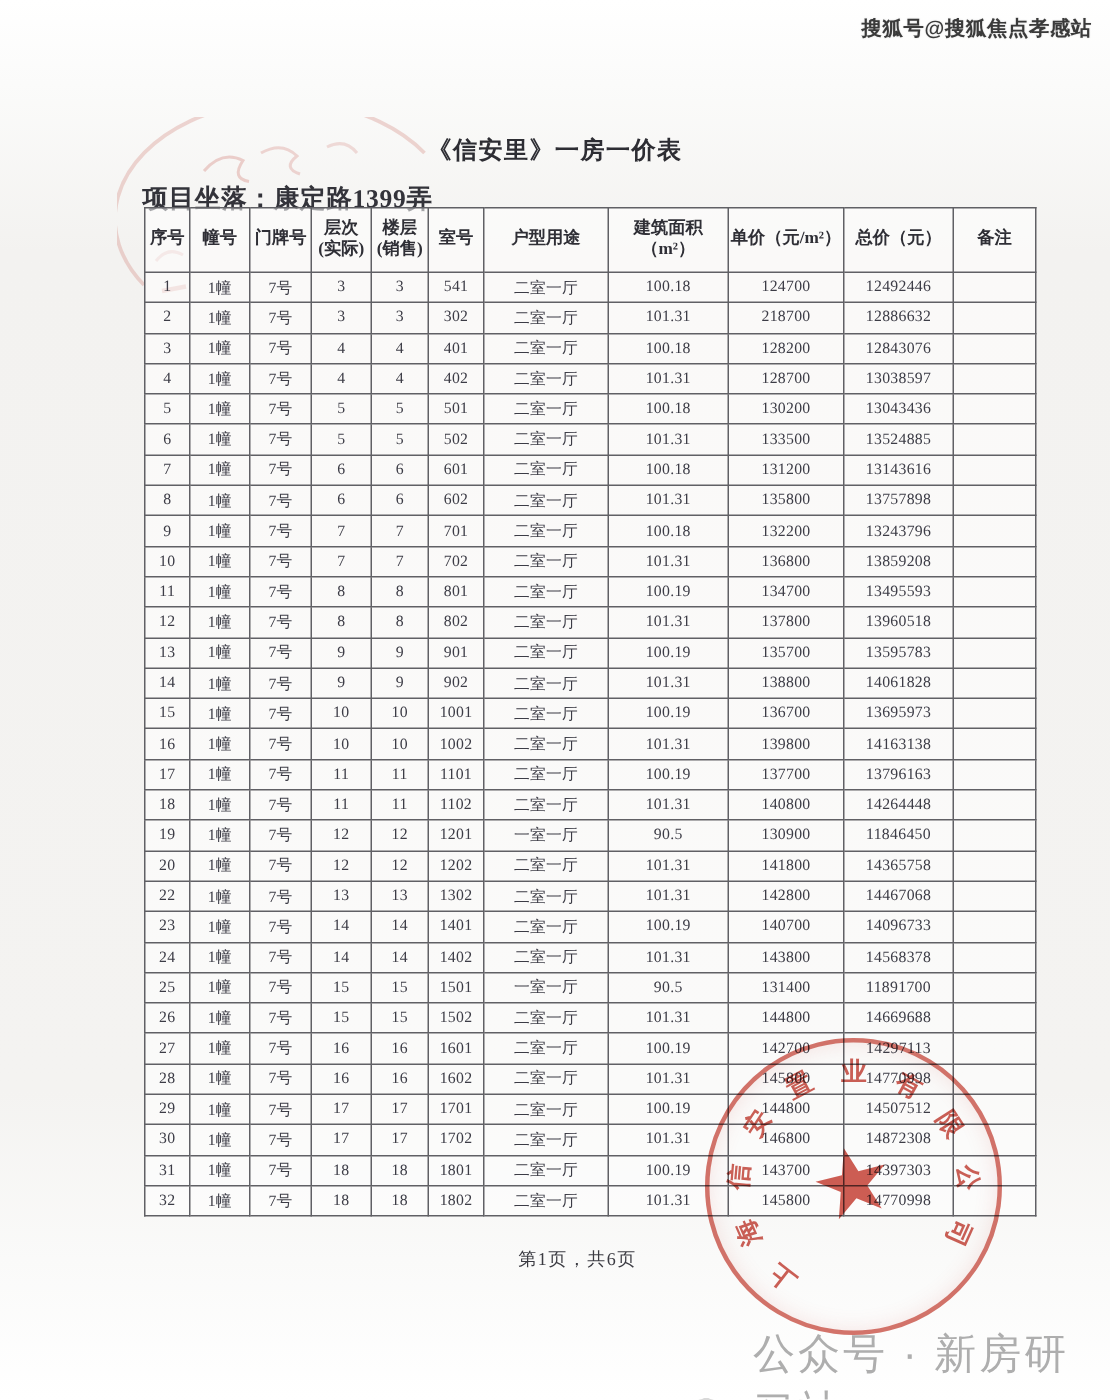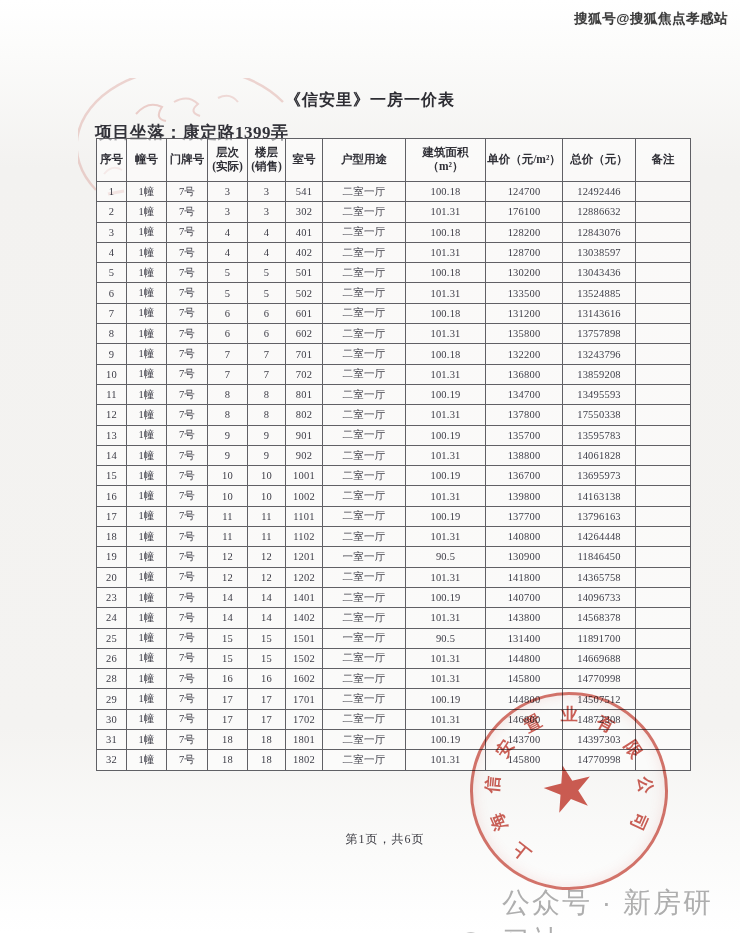--- a/index.html
+++ b/index.html
@@ -155,21 +155,21 @@
         </tr>
         <tr>
           <td>2</td>
           <td>1幢</td>
           <td>7号</td>
           <td>3</td>
           <td>3</td>
           <td>302</td>
           <td>二室一厅</td>
           <td>101.31</td>
-          <td>176100</td>
+          <td>218700</td>
           <td>12886632</td>
           <td></td>
         </tr>
         <tr>
           <td>3</td>
           <td>1幢</td>
           <td>7号</td>
           <td>4</td>
           <td>4</td>
           <td>401</td>
@@ -286,21 +286,21 @@
         <tr>
           <td>12</td>
           <td>1幢</td>
           <td>7号</td>
           <td>8</td>
           <td>8</td>
           <td>802</td>
           <td>二室一厅</td>
           <td>101.31</td>
           <td>137800</td>
-          <td>17550338</td>
+          <td>13960518</td>
           <td></td>
         </tr>
         <tr>
           <td>13</td>
           <td>1幢</td>
           <td>7号</td>
           <td>9</td>
           <td>9</td>
           <td>901</td>
           <td>二室一厅</td>
@@ -394,20 +394,33 @@
           <td>12</td>
           <td>12</td>
           <td>1202</td>
           <td>二室一厅</td>
           <td>101.31</td>
           <td>141800</td>
           <td>14365758</td>
           <td></td>
         </tr>
         <tr>
+          <td>22</td>
+          <td>1幢</td>
+          <td>7号</td>
+          <td>13</td>
+          <td>13</td>
+          <td>1302</td>
+          <td>二室一厅</td>
+          <td>101.31</td>
+          <td>142800</td>
+          <td>14467068</td>
+          <td></td>
+        </tr>
+        <tr>
           <td>23</td>
           <td>1幢</td>
           <td>7号</td>
           <td>14</td>
           <td>14</td>
           <td>1401</td>
           <td>二室一厅</td>
           <td>100.19</td>
           <td>140700</td>
           <td>14096733</td>
@@ -443,20 +456,33 @@
           <td>26</td>
           <td>1幢</td>
           <td>7号</td>
           <td>15</td>
           <td>15</td>
           <td>1502</td>
           <td>二室一厅</td>
           <td>101.31</td>
           <td>144800</td>
           <td>14669688</td>
+          <td></td>
+        </tr>
+        <tr>
+          <td>27</td>
+          <td>1幢</td>
+          <td>7号</td>
+          <td>16</td>
+          <td>16</td>
+          <td>1601</td>
+          <td>二室一厅</td>
+          <td>100.19</td>
+          <td>142700</td>
+          <td>14297113</td>
           <td></td>
         </tr>
         <tr>
           <td>28</td>
           <td>1幢</td>
           <td>7号</td>
           <td>16</td>
           <td>16</td>
           <td>1602</td>
           <td>二室一厅</td>

